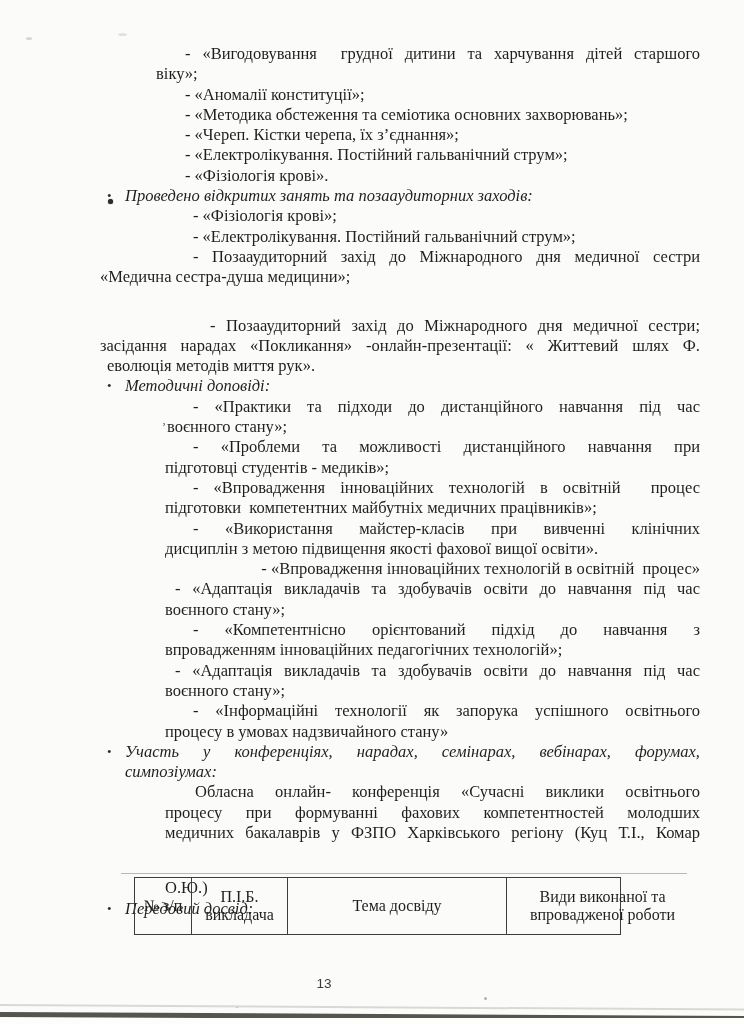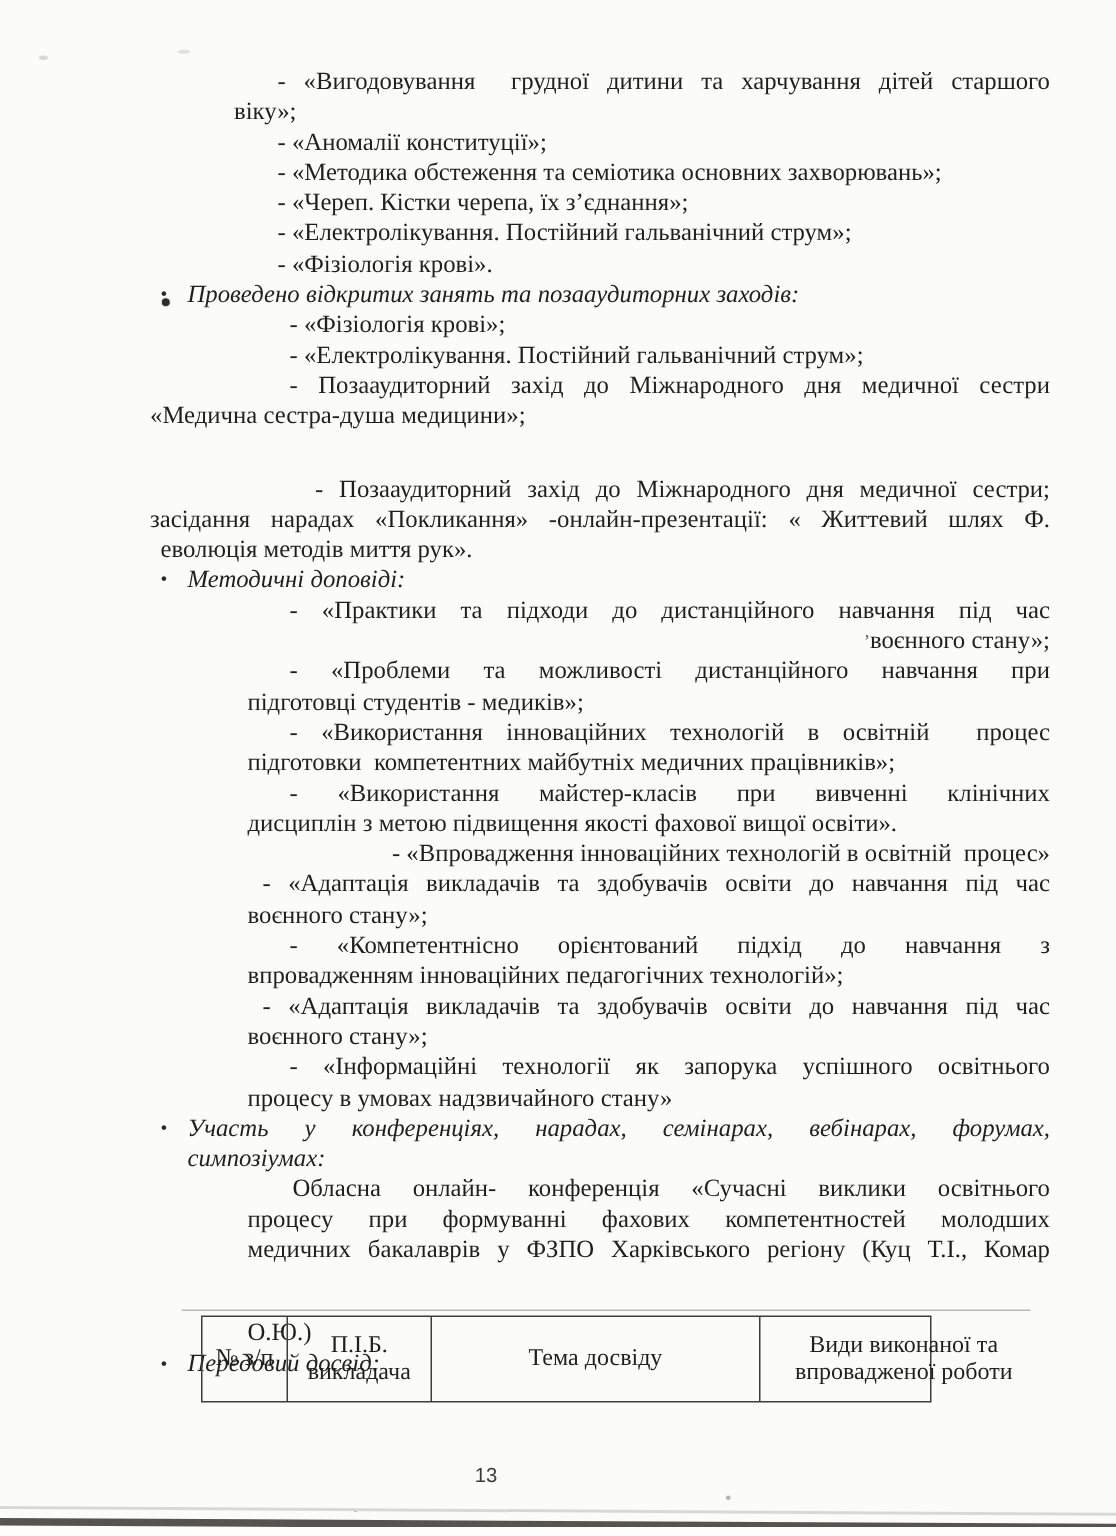--- a/index.html
+++ b/index.html
@@ -104,24 +104,24 @@
       <div class="line ital" style="padding-left: 25px;"><span class="blt">•</span><span class="txt">Проведено відкритих занять та позааудиторних заходів:</span></div>
       <div class="line" style="padding-left: 93px;"><span class="txt">- «Фізіологія крові»;</span></div>
       <div class="line" style="padding-left: 93px;"><span class="txt">- «Електролікування. Постійний гальванічний струм»;</span></div>
       <div class="line just" style="padding-left: 93px;"><span class="txt">- Позааудиторний захід до Міжнародного дня медичної сестри</span></div>
       <div class="line" style="padding-left: 0px;"><span class="txt">«Медична сестра-душа медицини»;</span></div>
       <div class="line just" style="padding-left: 110px; margin-top: 28px;"><span class="txt">- Позааудиторний захід до Міжнародного дня медичної сестри;</span></div>
       <div class="line just" style="padding-left: 0px;"><span class="txt">засідання нарадах «Покликання» -онлайн-презентації: « Життевий шлях Ф.</span></div>
       <div class="line" style="padding-left: 7px;"><span class="txt">еволюція методів миття рук».</span></div>
       <div class="line ital" style="padding-left: 25px;"><span class="blt">•</span><span class="txt">Методичні доповіді:</span></div>
       <div class="line just" style="padding-left: 93px;"><span class="txt">- «Практики та підходи до дистанційного навчання під час</span></div>
-      <div class="line" style="padding-left: 67px; text-align: right;"><span class="mark">ʼ</span><span class="txt">воєнного стану»;</span></div>
+      <div class="line" style="padding-left: 67px;"><span class="mark">ʼ</span><span class="txt">воєнного стану»;</span></div>
       <div class="line just" style="padding-left: 93px;"><span class="txt">- «Проблеми та можливості дистанційного навчання при</span></div>
       <div class="line" style="padding-left: 65px;"><span class="txt">підготовці студентів - медиків»;</span></div>
-      <div class="line just" style="padding-left: 93px;"><span class="txt">- «Використання інноваційних технологій в освітній  процес</span></div>
+      <div class="line just" style="padding-left: 93px;"><span class="txt">- «Впровадження інноваційних технологій в освітній  процес</span></div>
       <div class="line" style="padding-left: 65px;"><span class="txt">підготовки  компетентних майбутніх медичних працівників»;</span></div>
       <div class="line just" style="padding-left: 93px;"><span class="txt">- «Використання майстер-класів при вивченні клінічних</span></div>
       <div class="line" style="padding-left: 65px;"><span class="txt">дисциплін з метою підвищення якості фахової вищої освіти».</span></div>
       <div class="line" style="padding-left: 58px; text-align: right;"><span class="txt">- «Впровадження інноваційних технологій в освітній  процес»</span></div>
       <div class="line just" style="padding-left: 75px;"><span class="txt">- «Адаптація викладачів та здобувачів освіти до навчання під час</span></div>
       <div class="line" style="padding-left: 65px;"><span class="txt">воєнного стану»;</span></div>
       <div class="line just" style="padding-left: 93px;"><span class="txt">- «Компетентнісно орієнтований підхід до навчання з</span></div>
       <div class="line" style="padding-left: 65px;"><span class="txt">впровадженням інноваційних педагогічних технологій»;</span></div>
       <div class="line just" style="padding-left: 75px;"><span class="txt">- «Адаптація викладачів та здобувачів освіти до навчання під час</span></div>
       <div class="line" style="padding-left: 65px;"><span class="txt">воєнного стану»;</span></div>

